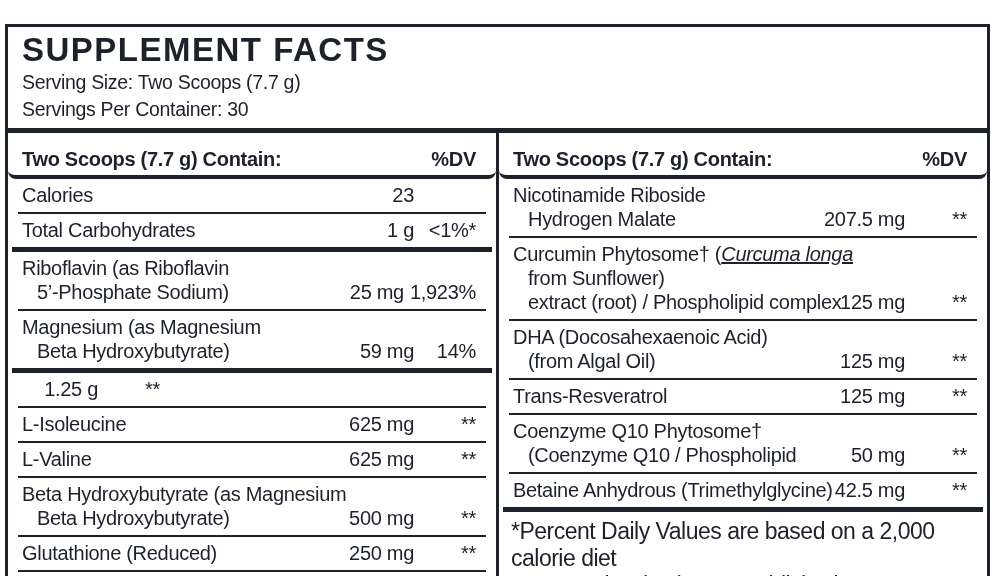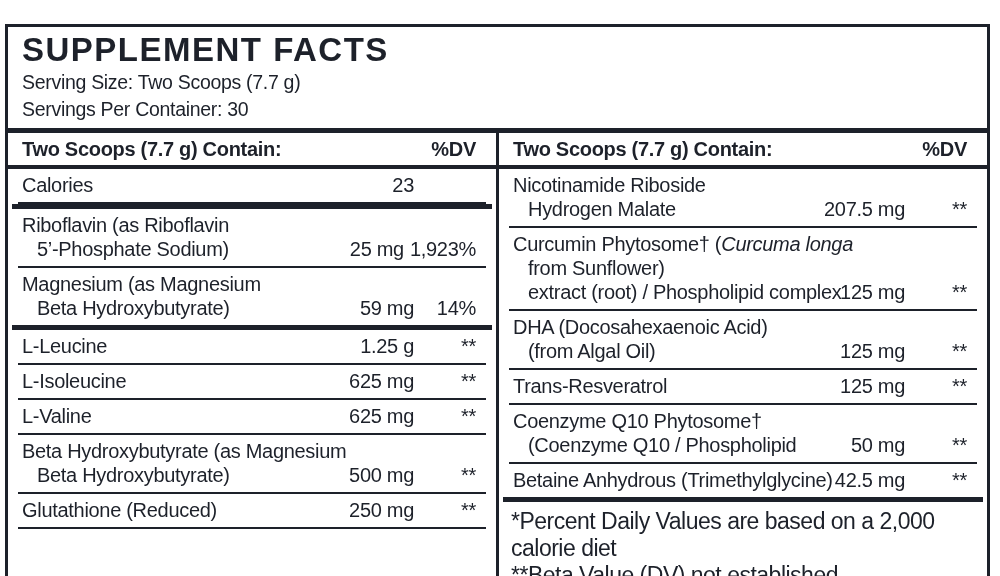--- a/index.html
+++ b/index.html
@@ -7,36 +7,36 @@
          font-family:"Liberation Sans", sans-serif;color:#1d212a;}
   .label{position:absolute;left:5px;top:24px;width:979px;height:557px;
          border:3px solid #1d212a;background:#fff;overflow:hidden;}
   .hdr{padding:4px 14px 2px 14px;}
   .title{font-size:33px;font-weight:700;letter-spacing:1.5px;line-height:38px;}
   .serv{font-size:19.5px;letter-spacing:-0.3px;line-height:27px;}
   .bar{height:5px;background:#1d212a;margin-top:3px;}
   .cols{display:flex;align-items:stretch;height:calc(100% - 109px);}
   .col{flex:1 1 0;min-width:0;display:flex;flex-direction:column;}
   .vdiv{width:3px;background:#1d212a;flex:0 0 auto;}
-  .colhdr{display:flex;align-items:flex-start;padding:5px 20px 4px 14px;
-          border-bottom:4px solid #1d212a;font-weight:700;font-size:20px;letter-spacing:-0.3px;}
+  .colhdr{display:flex;align-items:flex-start;padding:15px 20px 4px 14px;
+          border-bottom:4px solid #1d212a;font-weight:700;font-size:20px;letter-spacing:-0.3px;border-radius:8px;}
   .chl{flex:1;}
   .chdv{text-align:right;}
   .rows{flex:0 0 auto;}
   .row{display:flex;align-items:flex-end;gap:6px;padding:4px 20px 5px 14px;
        font-size:20px;letter-spacing:-0.3px;line-height:24px;}
   .name{flex:1 1 auto;min-width:0;}
   .ln{white-space:nowrap;}
   .ln.indent{padding-left:15px;}
   .amt{flex:0 0 auto;min-width:76px;text-align:right;white-space:nowrap;}
   .dv{flex:0 0 auto;min-width:56px;text-align:right;white-space:nowrap;}
   .rule{height:2px;background:#1d212a;margin:0 10px;}
   .rule.thick{height:5px;margin:0 4px;}
   .foot{padding:6px 6px 4px 12px;font-size:23px;letter-spacing:-0.5px;line-height:27px;}
-  i{font-style:italic;}
+  i{font-style:italic;text-decoration:underline;}
 </style>
 </head>
 <body>
 
 <div class="stage">
   <div class="label">
     <div class="hdr">
       <div class="title">SUPPLEMENT FACTS</div>
       <div class="serv">Serving Size: Two Scoops (7.7 g)</div>
       <div class="serv">Servings Per Container: 30</div>
@@ -51,43 +51,47 @@
         </div>
         <div class="rows">
             <div class="row">
               <div class="name">
                 <div class="ln"><span>Calories</span></div>
               </div>
               <div class="amt">23</div>
               <div class="dv"></div>
             </div>
             <div class="rule thin"></div>
+            <div class="row">
+              <div class="name">
+                <div class="ln"><span>Total Carbohydrates</span></div>
+              </div>
+              <div class="amt">1 g</div>
+              <div class="dv">&lt;1%*</div>
+            </div>
             <div class="rule thick"></div>
             <div class="row">
               <div class="name">
                 <div class="ln"><span>Riboflavin (as Riboflavin</span></div>
                 <div class="ln indent"><span>5’-Phosphate Sodium)</span></div>
               </div>
               <div class="amt">25 mg</div>
               <div class="dv">1,923%</div>
             </div>
             <div class="rule thin"></div>
             <div class="row">
               <div class="name">
                 <div class="ln"><span>Magnesium (as Magnesium</span></div>
                 <div class="ln indent"><span>Beta Hydroxybutyrate)</span></div>
               </div>
               <div class="amt">59 mg</div>
               <div class="dv">14%</div>
             </div>
             <div class="rule thick"></div>
             <div class="row">
-              <div class="name">
-                <div class="ln"><span>L-Leucine</span></div>
-              </div>
               <div class="amt">1.25 g</div>
               <div class="dv">**</div>
             </div>
             <div class="rule thin"></div>
             <div class="row">
               <div class="name">
                 <div class="ln"><span>L-Isoleucine</span></div>
               </div>
               <div class="amt">625 mg</div>
               <div class="dv">**</div>

